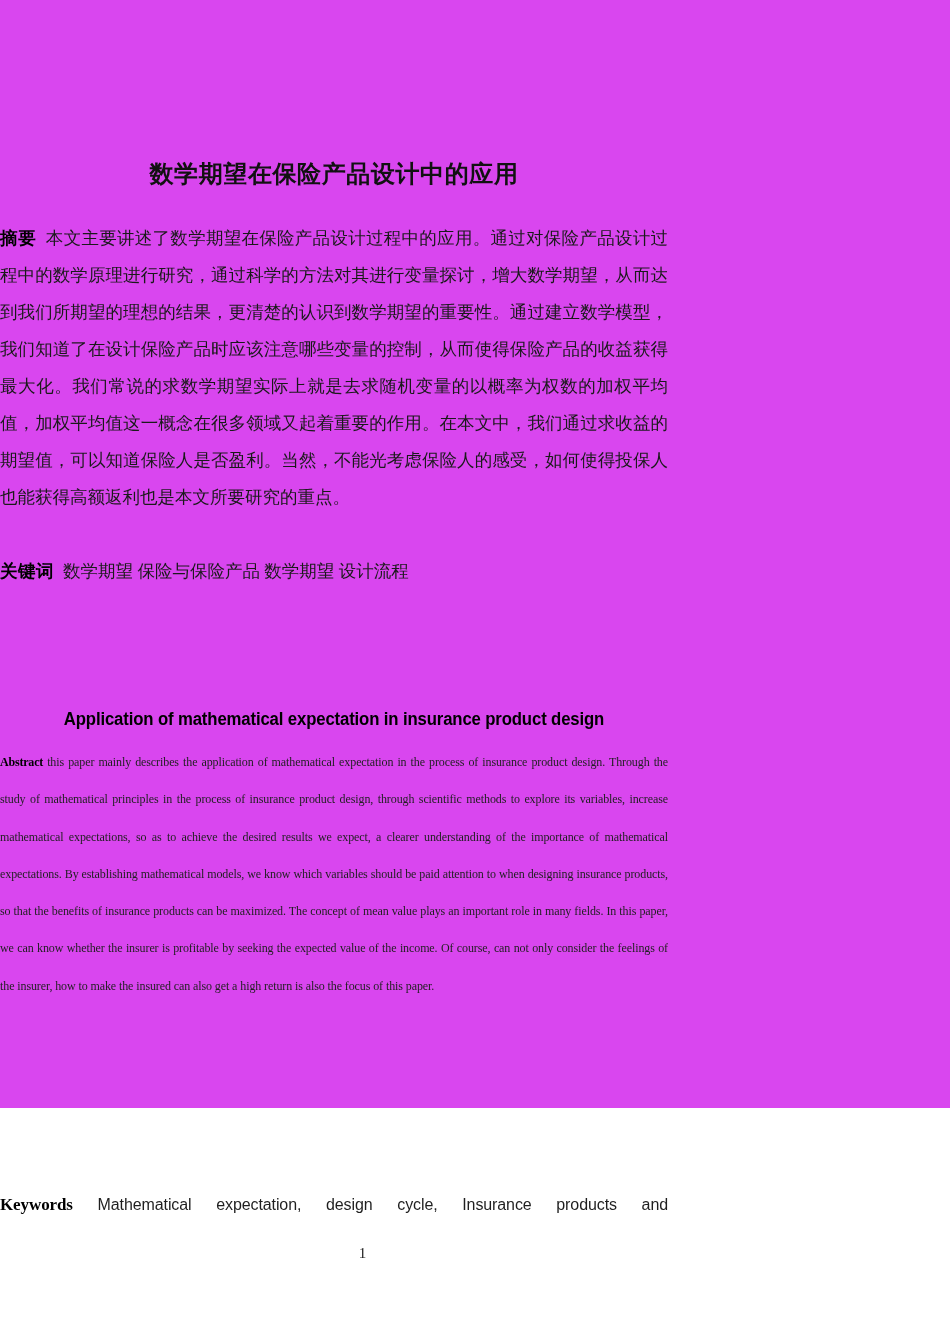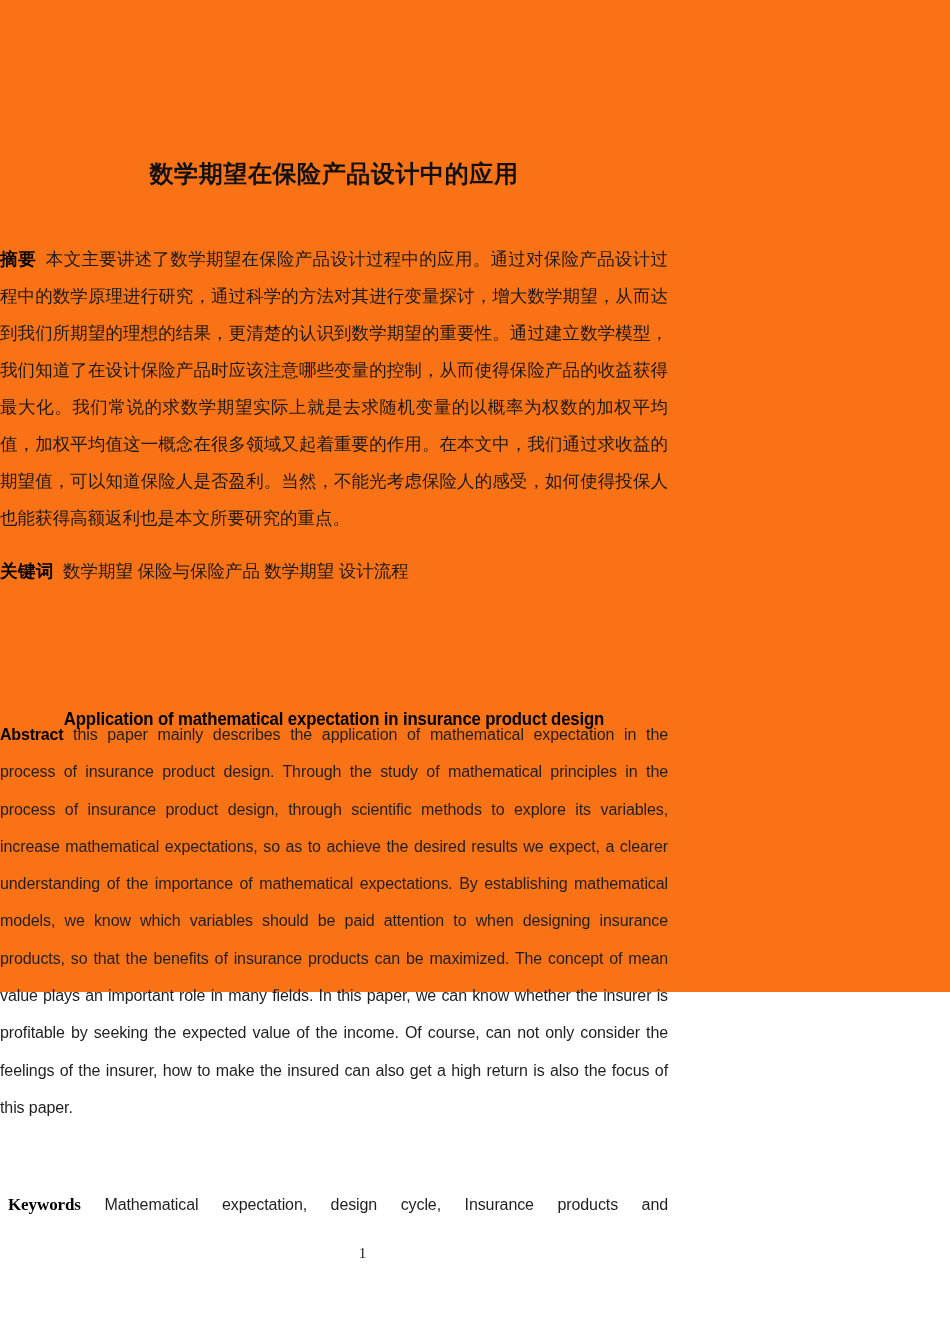--- a/index.html
+++ b/index.html
@@ -15,22 +15,22 @@
     font-family: "Liberation Serif", "DejaVu Serif", serif;
     color: #000000;
     -webkit-font-smoothing: antialiased;
   }
 
   .page {
     position: absolute;
     left: 0;
     top: 0;
     width: 950px;
-    height: 992px;
-    background: #f97316;
+    height: 1108px;
+    background: #d946ef;
   }
 
   
   .cn-title {
     margin: 0;
     padding: 0;
     position: absolute;
     left: 0;
     top: 158px;
     width: 668px;
@@ -40,21 +40,21 @@
     font-size: 24px;
     letter-spacing: 0.6px;
     line-height: 32px;
     color: #111111;
   }
 
   
   .cn-abstract {
     position: absolute;
     left: 0;
-    top: 241px;
+    top: 220px;
     width: 668px;
     text-align: justify;
     text-justify: inter-character;
     font-family: "Liberation Serif", "DejaVu Serif", serif;
     font-size: 17.5px;
     line-height: 37px;
     color: #1a1a1a;
     text-indent: 0;
   }
   .cn-abstract .lbl {
@@ -107,59 +107,58 @@
     letter-spacing: -0.15px;
     transform: scaleX(0.93);
     transform-origin: center top;
     color: #000000;
   }
 
   
   .en-abstract {
     position: absolute;
     left: 0;
-    top: 716px;
-    width: 668px;
-    text-align: justify;
-    font-family: Liberation Sans, sans-serif;
+    top: 744px;
+    width: 668px;
+    text-align: justify;
+    font-family: Liberation Serif, serif;
+    font-size: 12px;
+    line-height: 37.3px;
+    color: #1f1f1f;
+    letter-spacing: -0.1px;
+  }
+  .en-abstract .lbl {
+    font-weight: bold;
+    color: #000000;
+    letter-spacing: -0.2px;
+  }
+
+  
+  .en-keywords {
+    position: absolute;
+    left: 0;
+    top: 1186px;
+    width: 668px;
+    text-align: justify;
+    font-family: "Liberation Sans", "DejaVu Sans", sans-serif;
     font-size: 16px;
     line-height: 37.3px;
     color: #1f1f1f;
     letter-spacing: -0.1px;
   }
-  .en-abstract .lbl {
-    font-weight: bold;
-    color: #000000;
-    letter-spacing: -0.2px;
-  }
-
-  
-  .en-keywords {
-    position: absolute;
-    left: 0;
-    top: 1186px;
-    width: 668px;
-    text-align: justify;
-    font-family: "Liberation Sans", "DejaVu Sans", sans-serif;
-    font-size: 16px;
-    line-height: 37.3px;
-    color: #1f1f1f;
-    letter-spacing: -0.1px;
-  }
   .en-keywords .lbl {
     font-family: "Liberation Serif", "DejaVu Serif", serif;
     font-weight: bold;
     font-size: 17px;
     color: #000000;
   }
   
   .en-keywords .justified-line {
     display: block;
     text-align: justify;
-    margin-left: 8px;
   }
   .en-keywords .justified-line::after {
     content: "";
     display: inline-block;
     width: 100%;
     height: 0;
   }
 
   
   .page-number {

